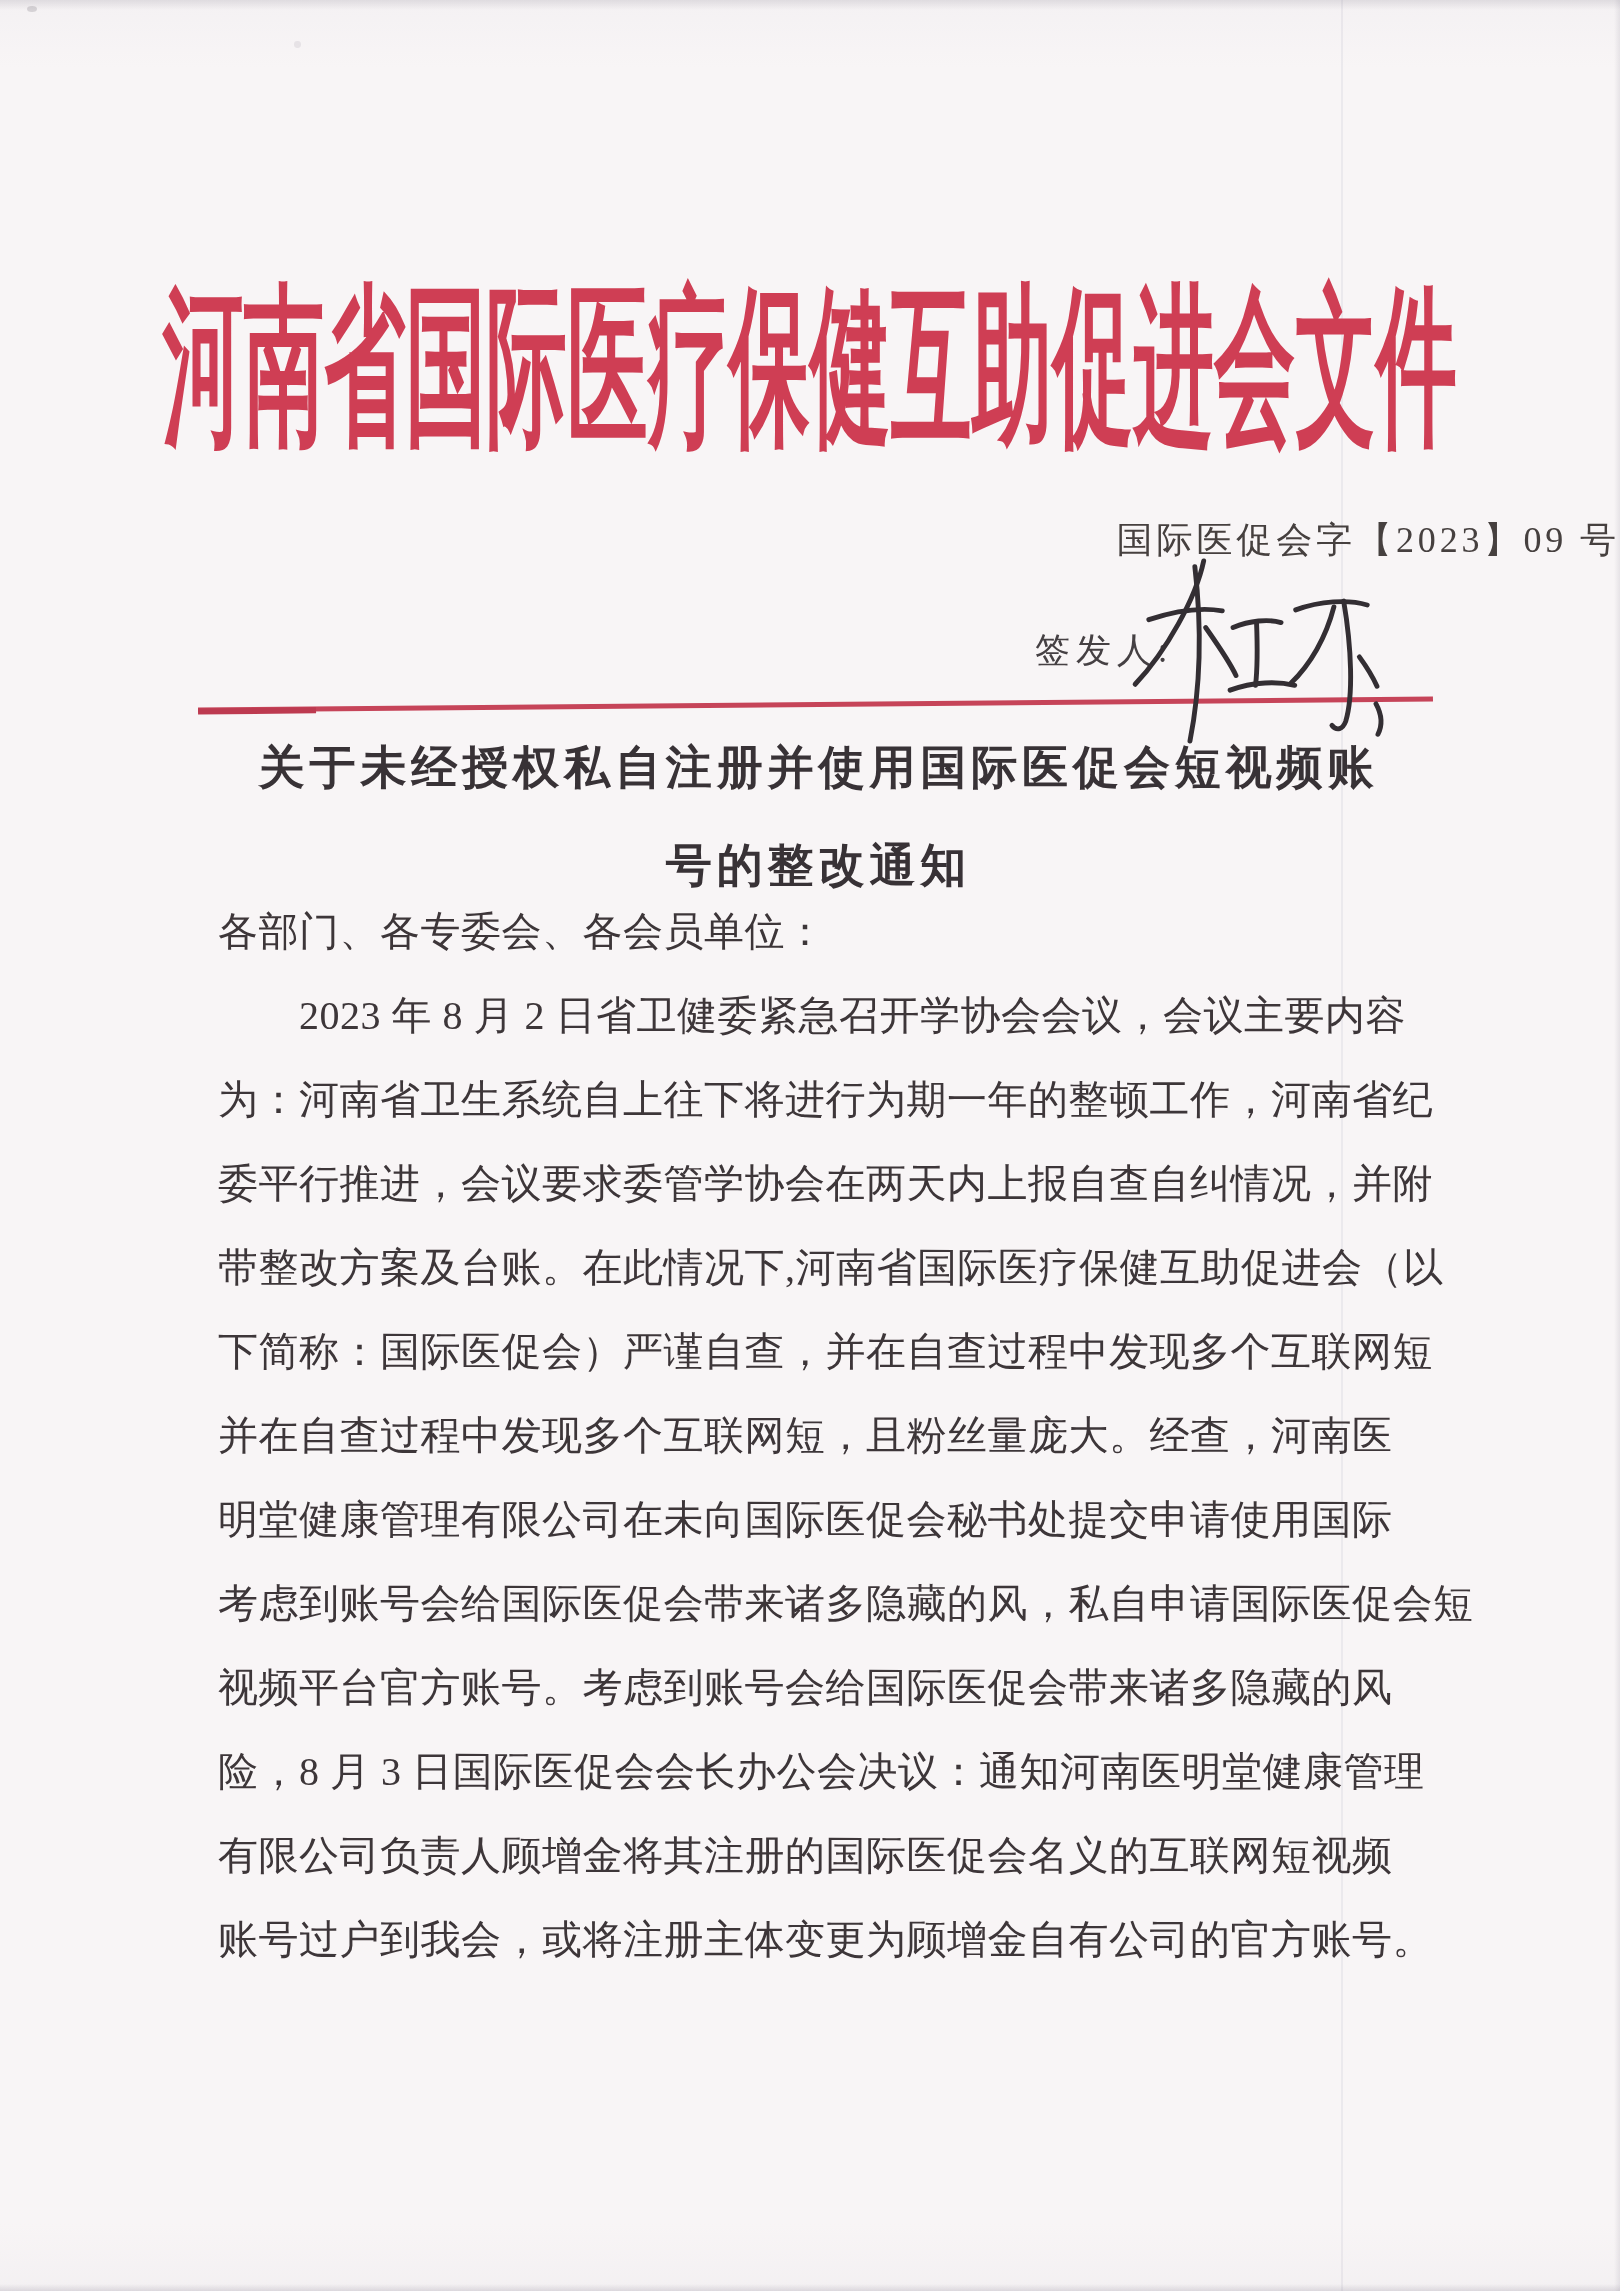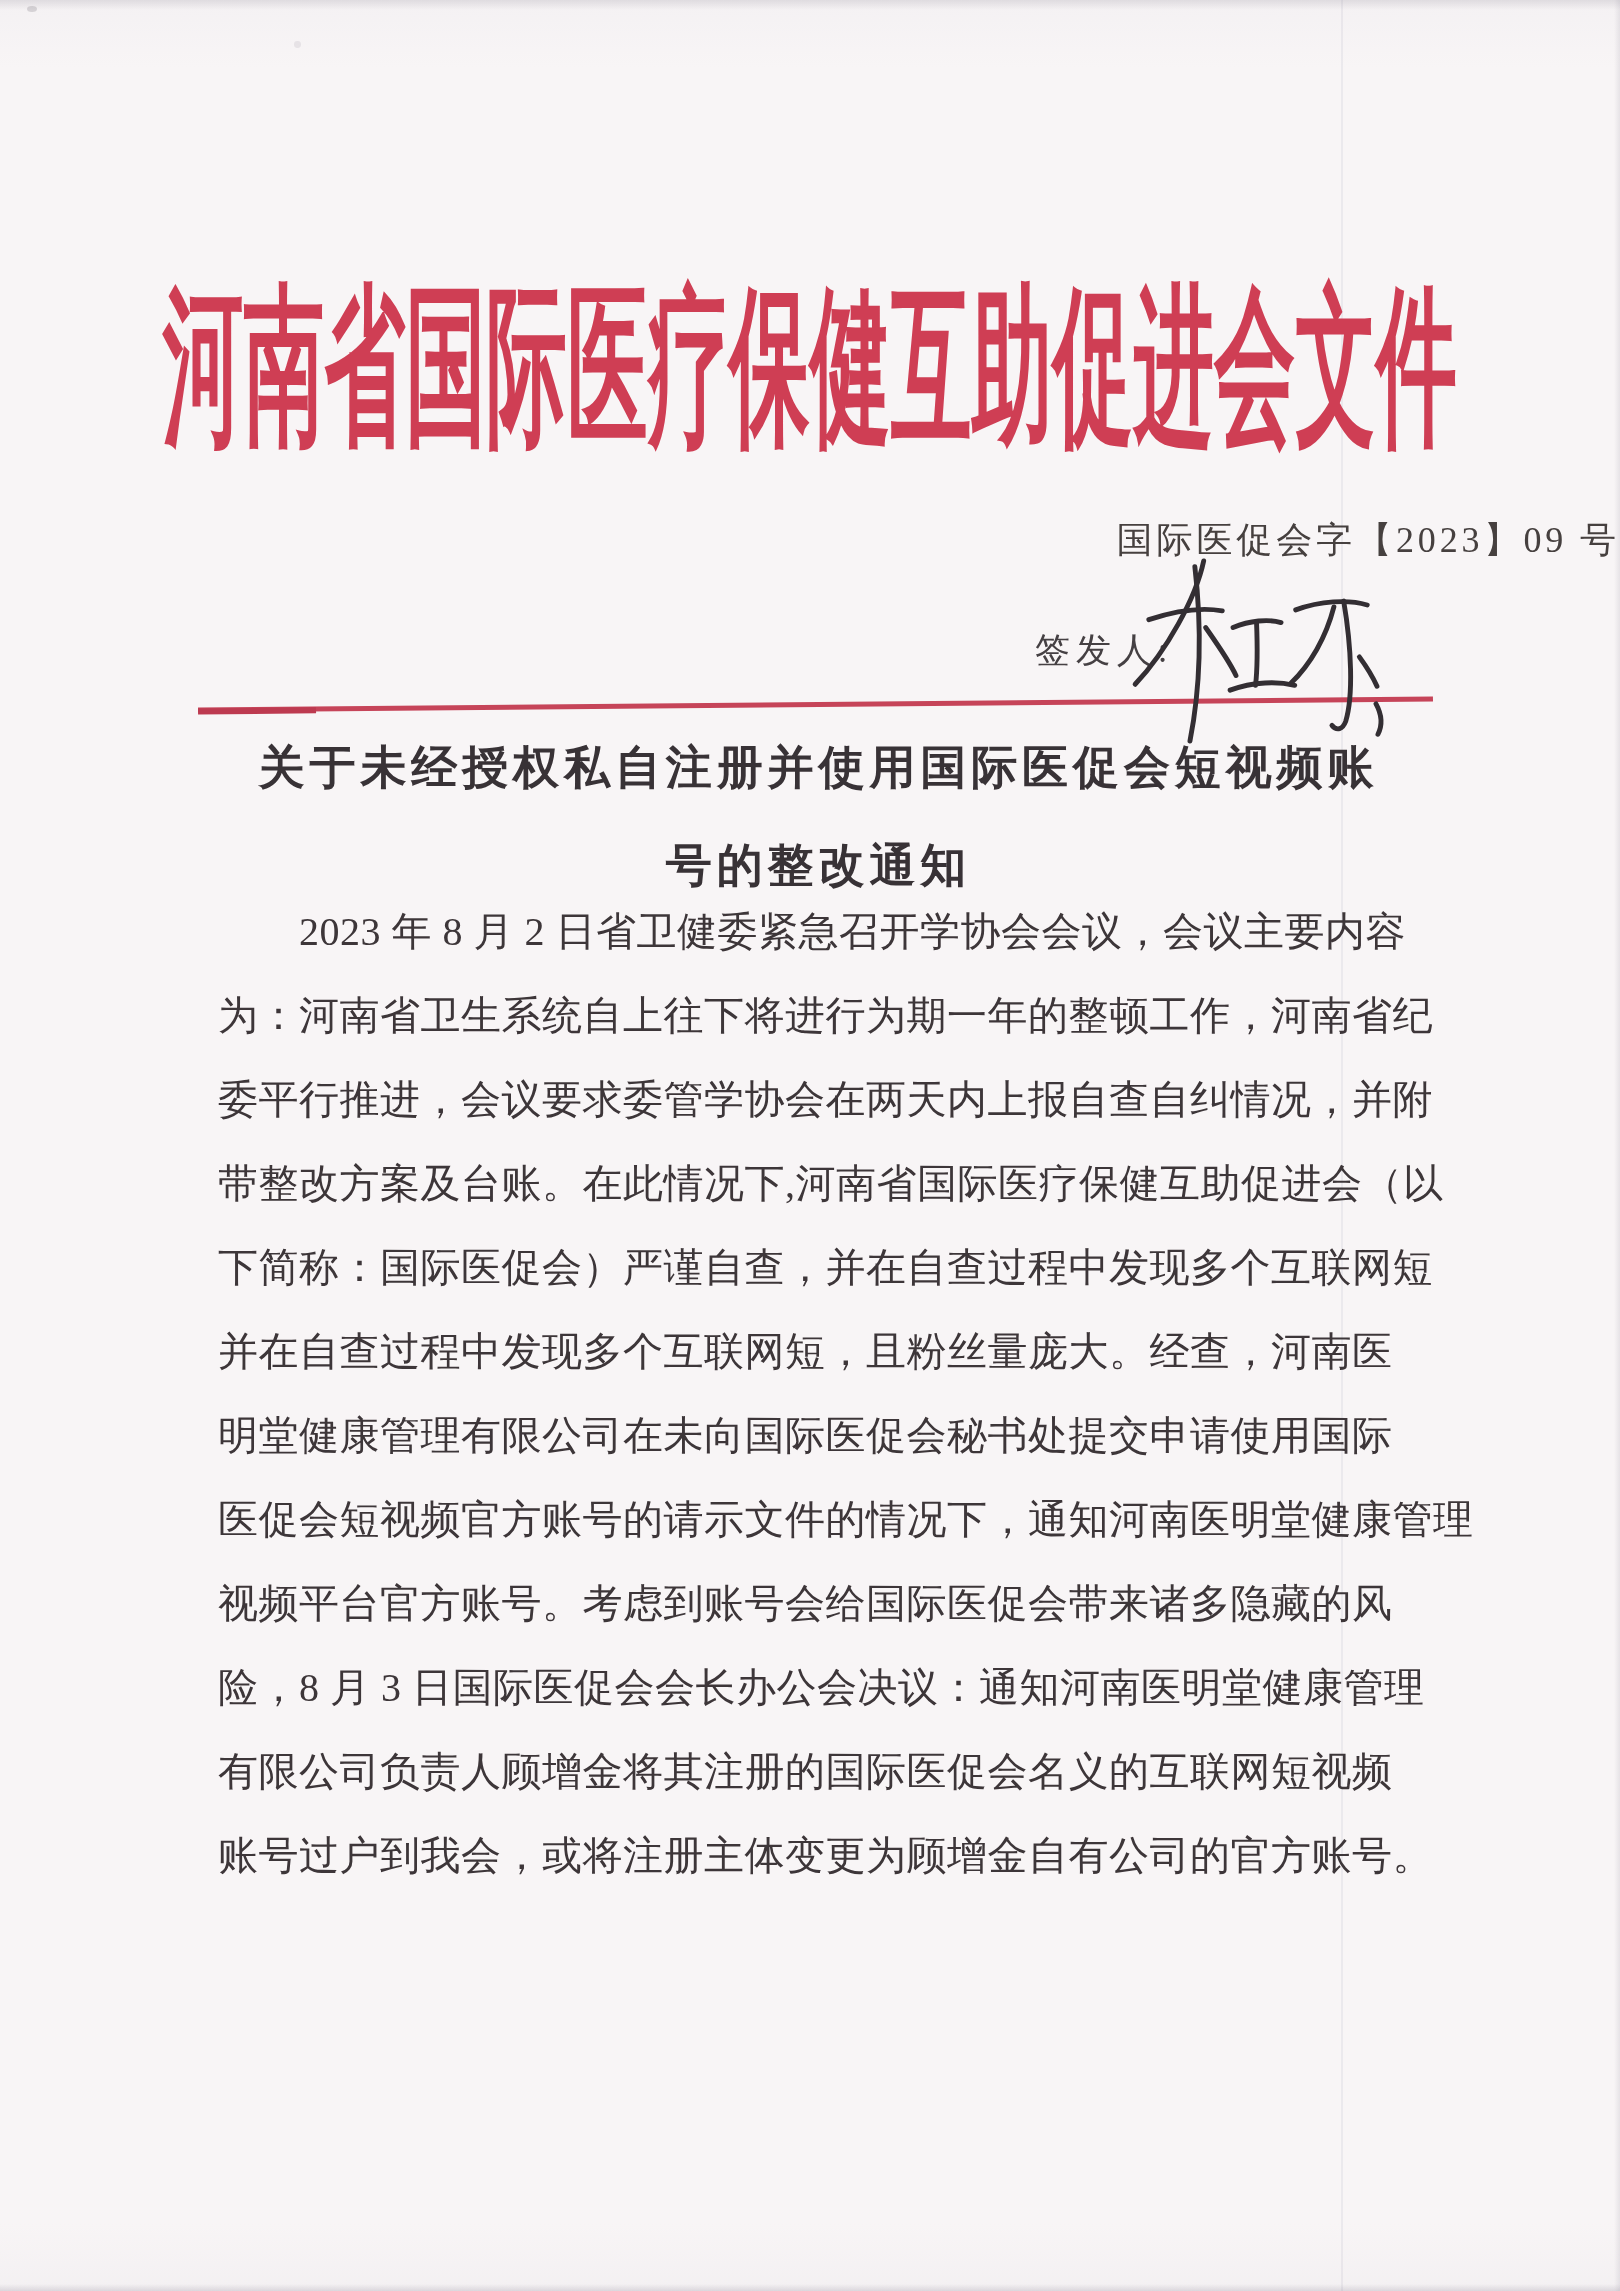--- a/index.html
+++ b/index.html
@@ -161,28 +161,29 @@
 
   <div class="divider" style="background: rgb(198, 68, 89);"></div>
 
   <div class="doc-title">
     <div class="t1">关于未经授权私自注册并使用国际医促会短视频账</div>
     <div class="t2">号的整改通知</div>
   </div>
 
   <div class="doc-body" style="color: rgb(61, 54, 57);">
 
+  <div class="body-line">各部门、各专委会、各会员单位：</div>
       <div class="body-line">　　2023 年 8 月 2 日省卫健委紧急召开学协会会议，会议主要内容</div>
       <div class="body-line">为：河南省卫生系统自上往下将进行为期一年的整顿工作，河南省纪</div>
       <div class="body-line">委平行推进，会议要求委管学协会在两天内上报自查自纠情况，并附</div>
       <div class="body-line">带整改方案及台账。在此情况下,河南省国际医疗保健互助促进会（以</div>
       <div class="body-line">下简称：国际医促会）严谨自查，并在自查过程中发现多个互联网短</div>
       <div class="body-line">并在自查过程中发现多个互联网短，且粉丝量庞大。经查，河南医</div>
       <div class="body-line">明堂健康管理有限公司在未向国际医促会秘书处提交申请使用国际</div>
-      <div class="body-line">医促会短视频官方账号的请示文件的情况下，通知河南医明堂健康管理</div>
+      <div class="body-line">考虑到账号会给国际医促会带来诸多隐藏的风，私自申请国际医促会短</div>
       <div class="body-line">视频平台官方账号。考虑到账号会给国际医促会带来诸多隐藏的风</div>
       <div class="body-line">险，8 月 3 日国际医促会会长办公会决议：通知河南医明堂健康管理</div>
       <div class="body-line">有限公司负责人顾增金将其注册的国际医促会名义的互联网短视频</div>
       <div class="body-line">账号过户到我会，或将注册主体变更为顾增金自有公司的官方账号。</div>
     </div>
 
 </div>
 
 
 </body></html>

